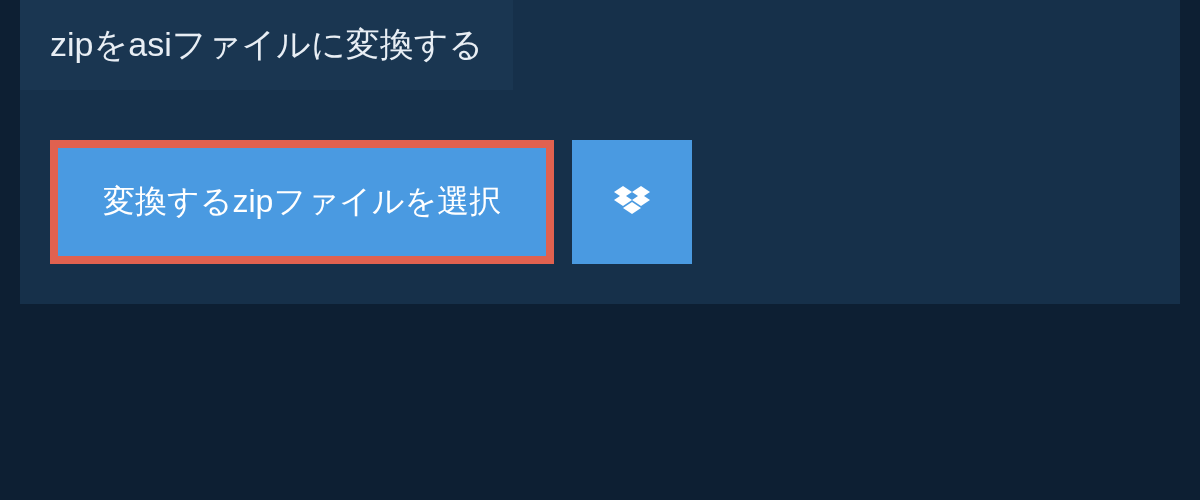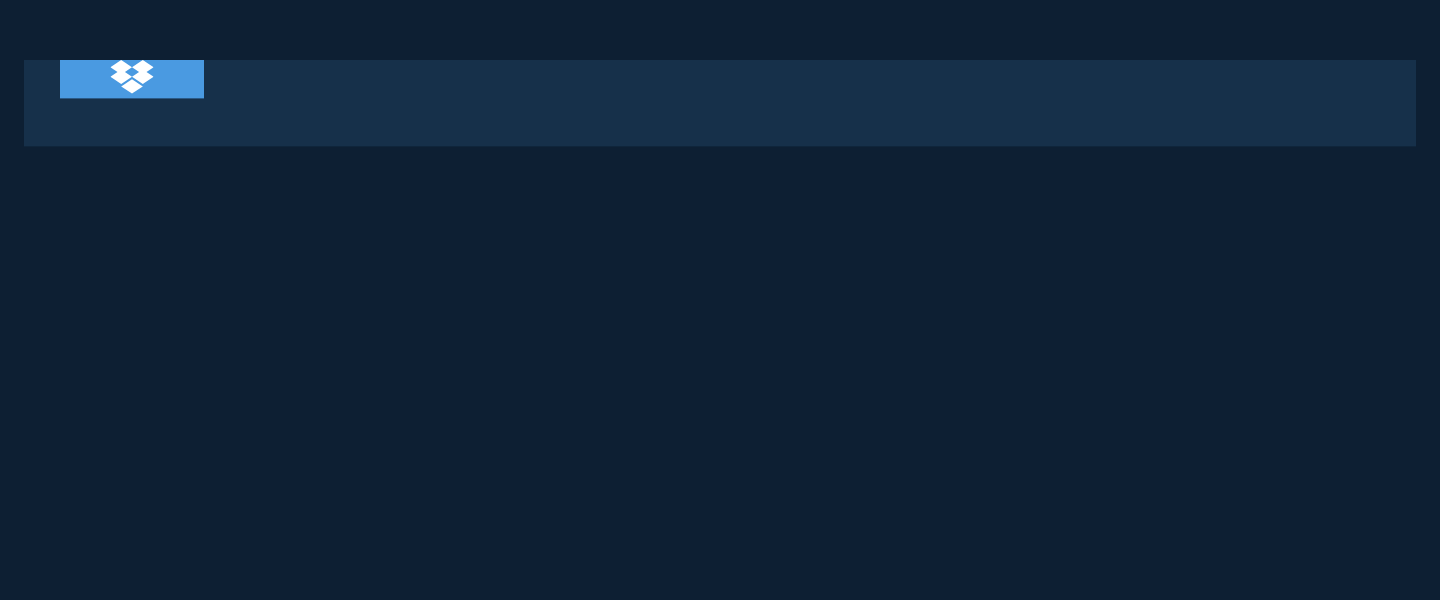--- a/index.html
+++ b/index.html
@@ -56,21 +56,27 @@
     }
     .dropbox-icon {
       width: 36px;
       height: 32px;
     }
   </style>
 </head>
 <body>
 
 <div class="panel">
+  <div class="title-tab">
+    <span>zipをasiファイルに変換する</span>
+  </div>
   <div class="button-row">
+    <div class="select-file-button">
+      <span>変換するzipファイルを選択</span>
+    </div>
     <div class="dropbox-button">
       <svg class="dropbox-icon" viewBox="0 0 36 32" fill="#ffffff">
         <path d="M9 0 L18 6 L9 12 L0 6 Z"></path>
         <path d="M27 0 L36 6 L27 12 L18 6 Z"></path>
         <path d="M0 14 L9 8 L18 14 L9 20 Z"></path>
         <path d="M18 14 L27 8 L36 14 L27 20 Z"></path>
         <path d="M9 22 L18 16 L27 22 L18 28 Z"></path>
       </svg>
     </div>
   </div>

